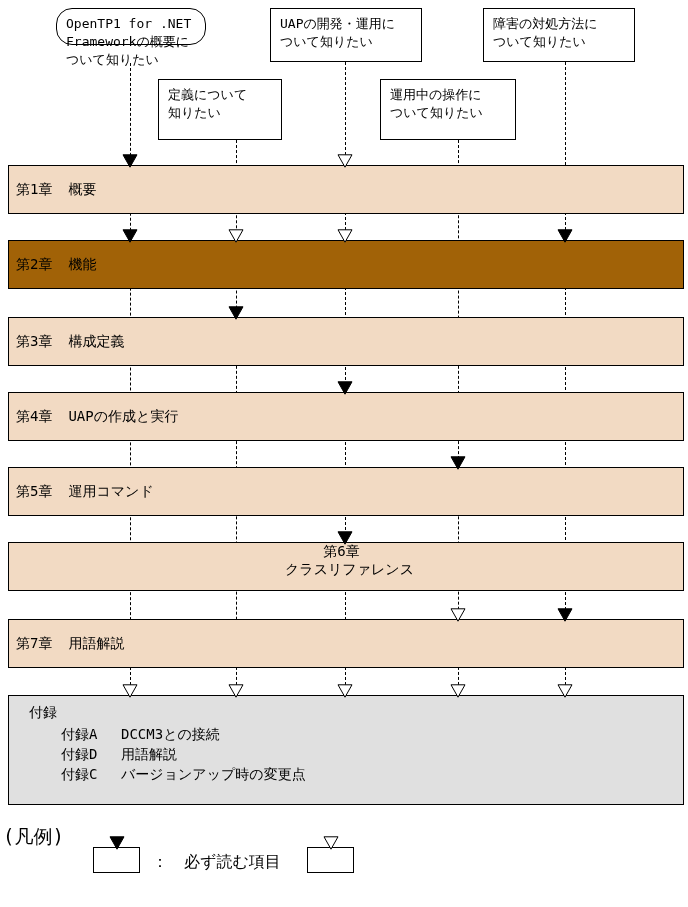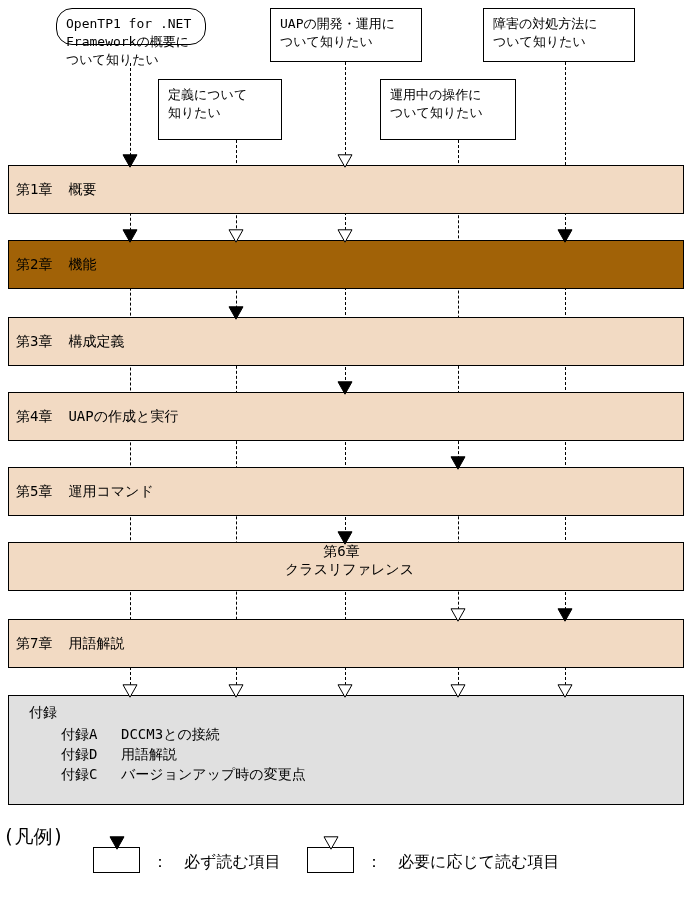--- a/index.html
+++ b/index.html
@@ -49,21 +49,20 @@
       </svg>
   </span>
   <span class="legend-text" style="left:152px; top:852px;">：　必ず読む項目</span>
 
   <div class="legend-item-box" style="left:307px; top:847px;"></div>
   <span class="legend-marker" style="left:323px; top:836px;">
     <svg width="16" height="14" viewBox="0 0 16 14">
         <polygon points="1,0.8 15,0.8 8,13.2" fill="#ffffff" stroke="#000000" stroke-width="1"></polygon>
       </svg>
   </span>
-  <span class="legend-text" style="left:366px; top:852px;">：　必要に応じて読む項目</span>
 
 <div class="vline" style="left: 130px; top: 63px; height: 632px;"></div>
     <div class="vline" style="left: 236px; top: 140px; height: 555px;"></div>
     <div class="vline" style="left: 345px; top: 62px; height: 633px;"></div>
     <div class="vline" style="left: 458px; top: 140px; height: 555px;"></div>
     <div class="vline" style="left: 565px; top: 62px; height: 633px;"></div>
     <div class="chapter-bar" style="top: 165px; background: rgb(242, 218, 195); border-color: rgb(0, 0, 0);">
       <span class="chapter-num">第1章</span>
       <span class="chapter-title">概要</span>
     </div>

